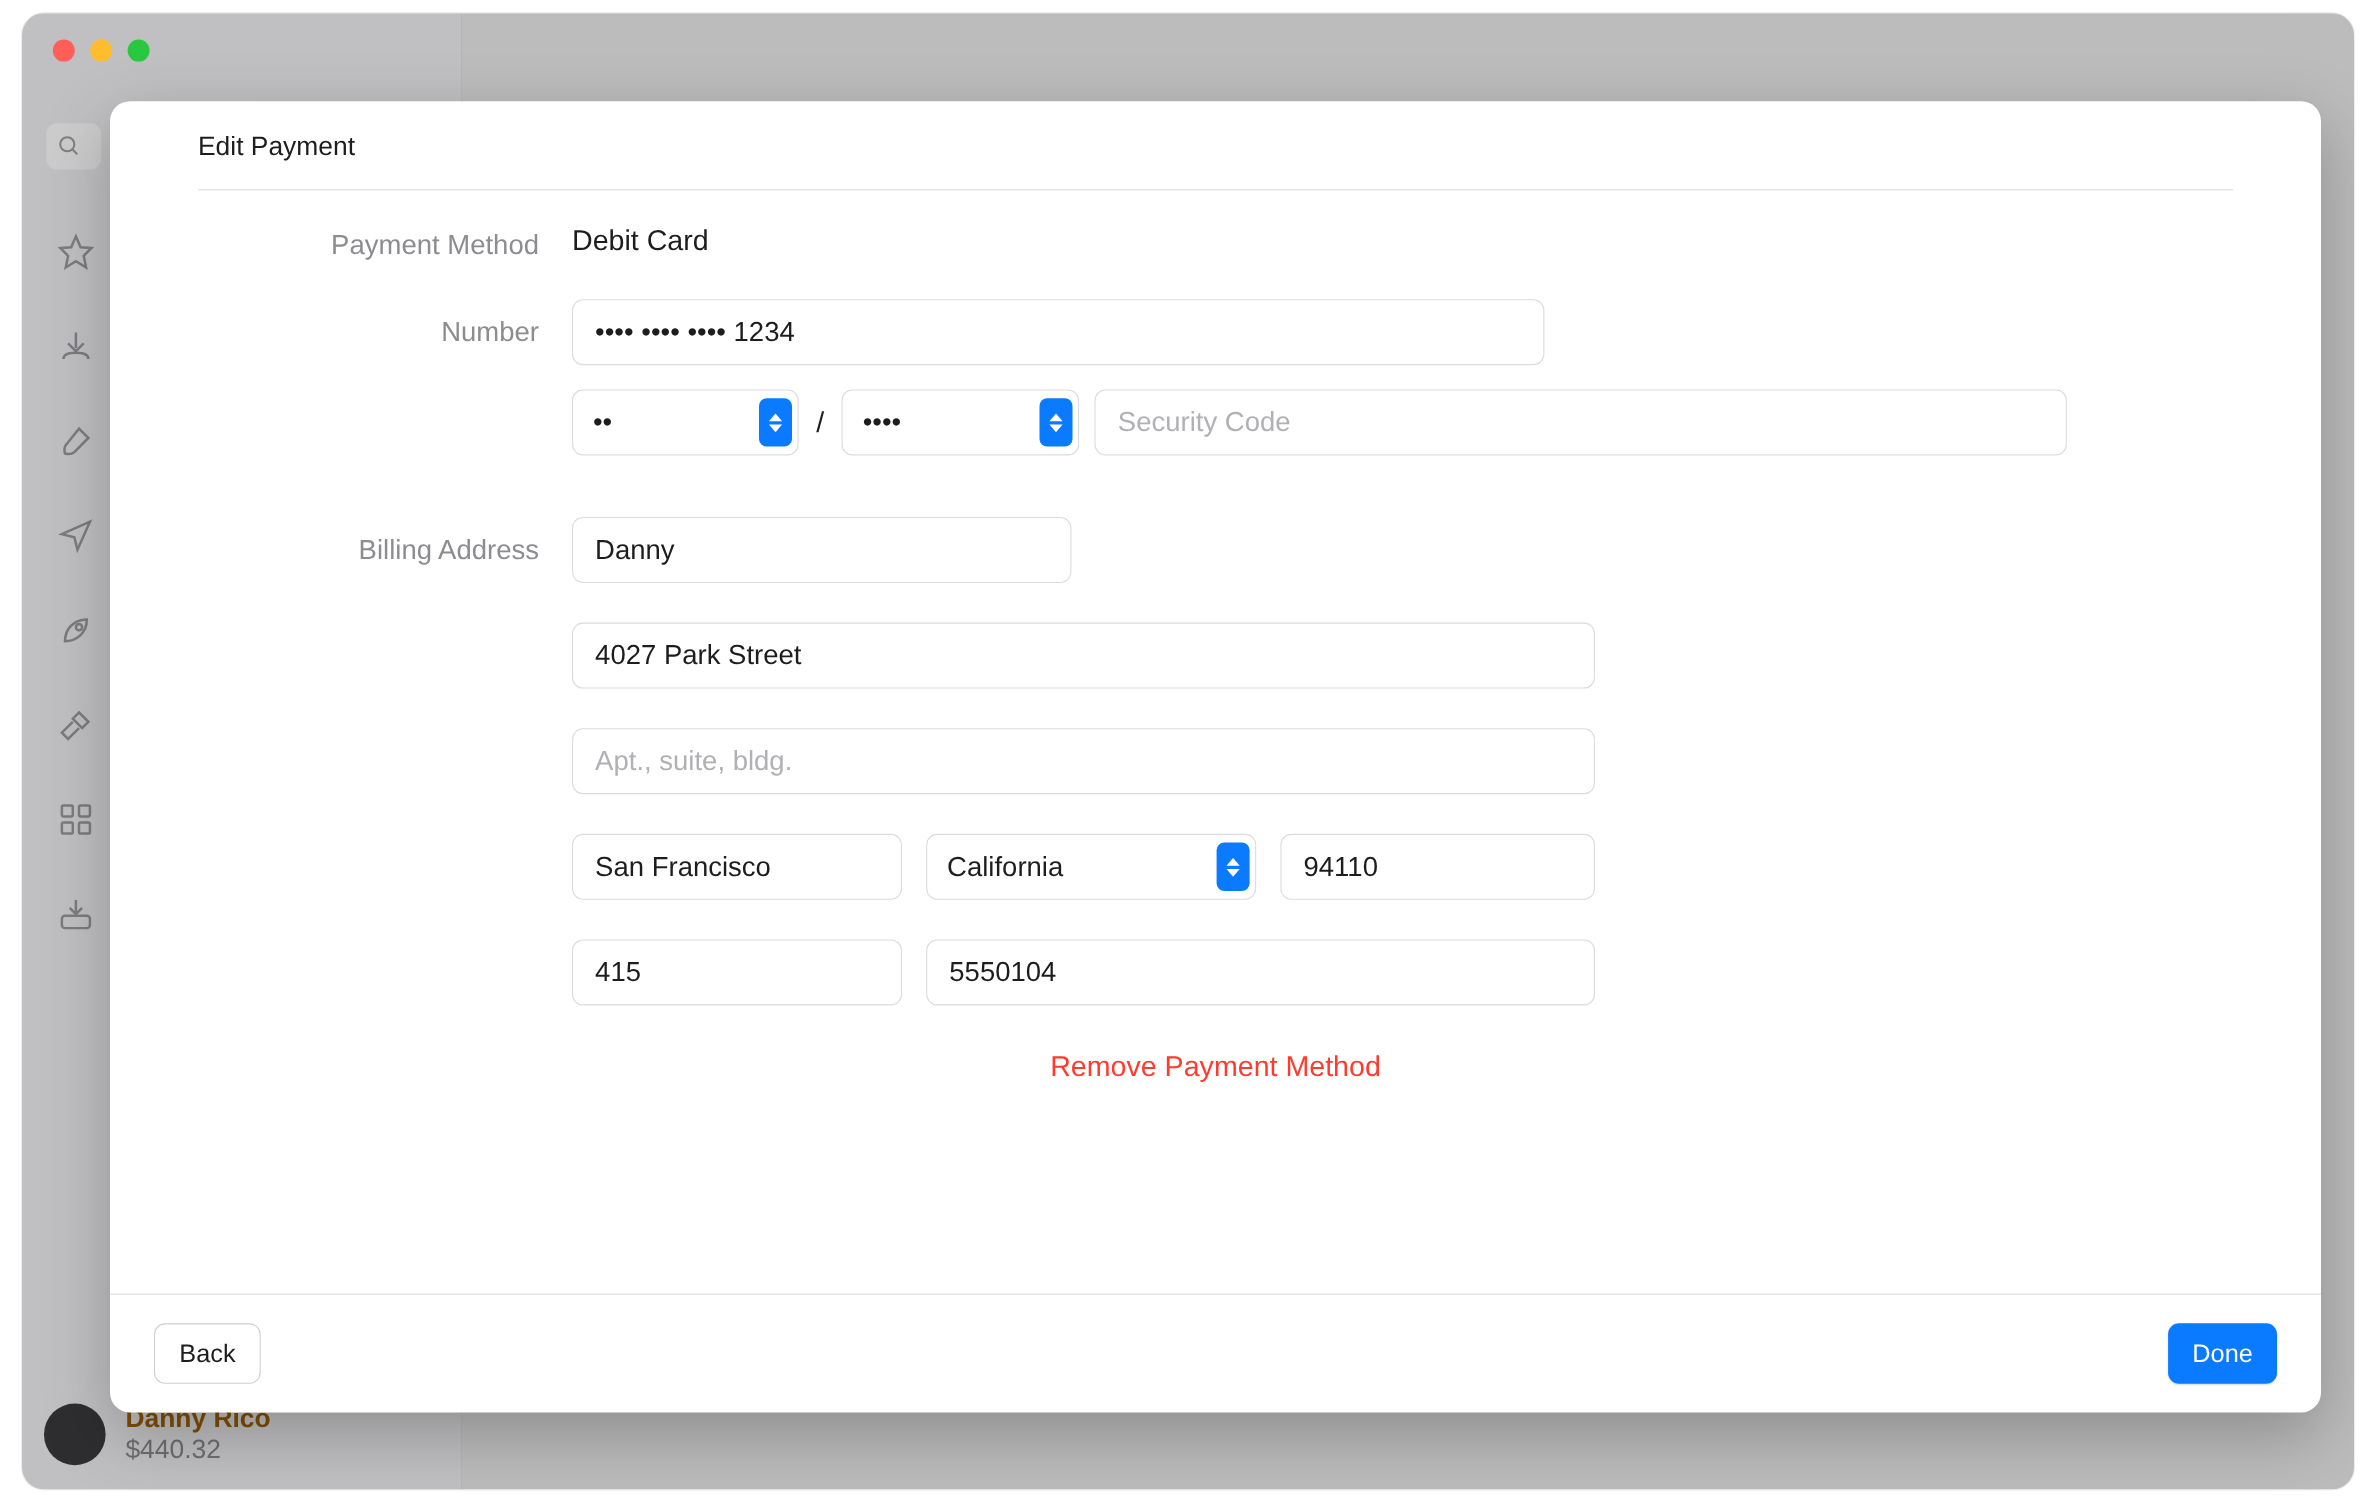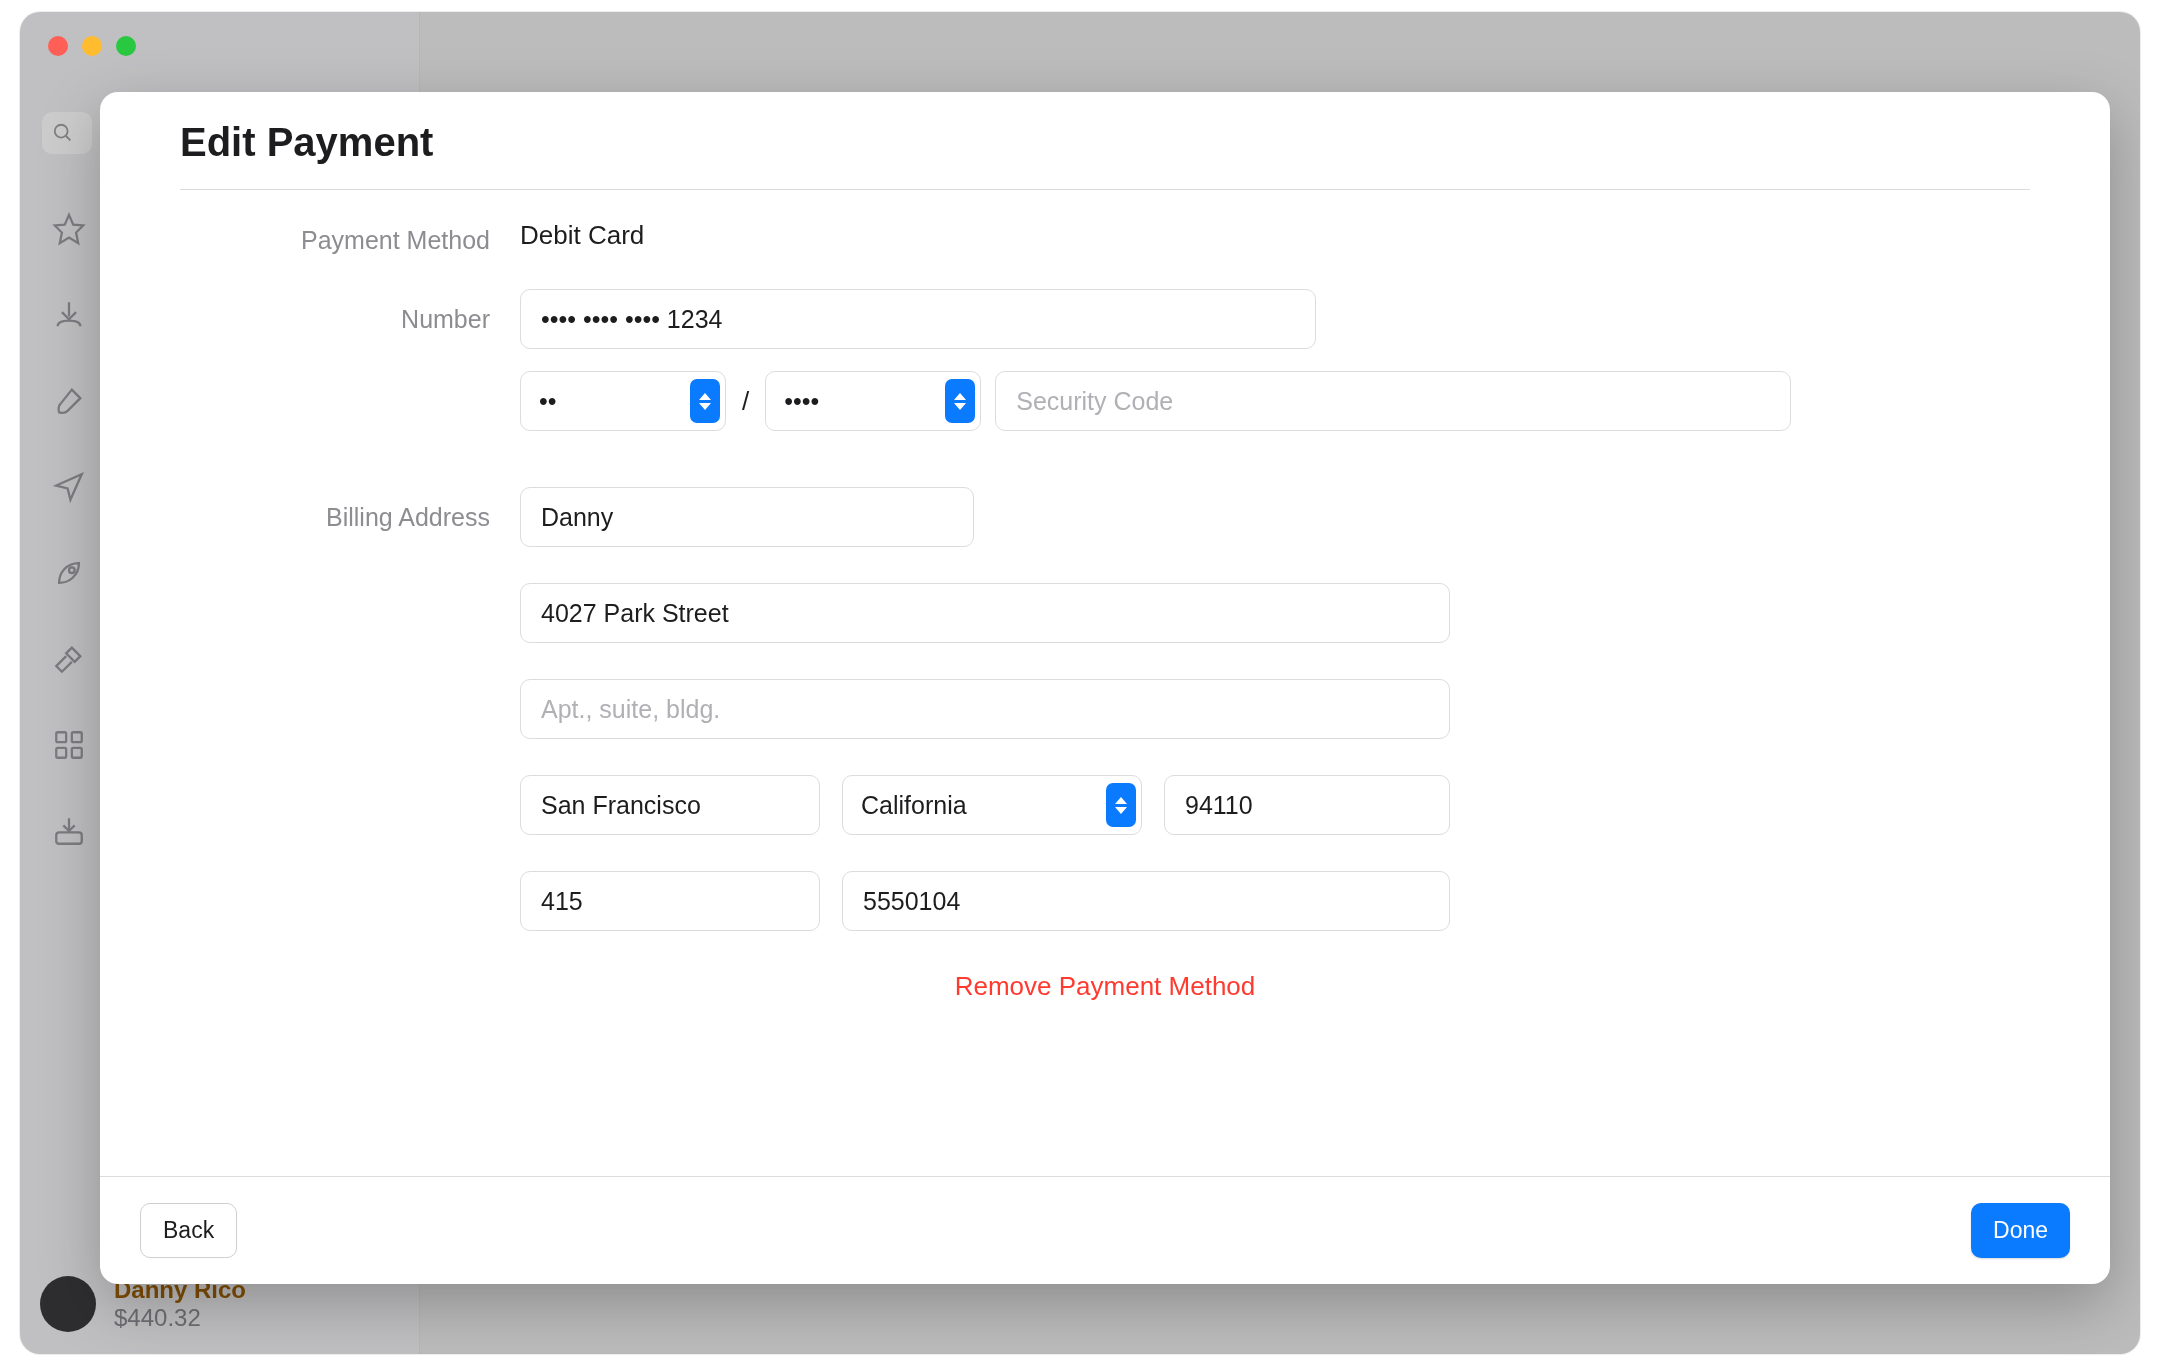--- a/index.html
+++ b/index.html
@@ -95,21 +95,21 @@
     background: var(--white);
     border-radius: 18px;
     box-shadow: 0 20px 60px rgba(0,0,0,0.25);
     z-index:20;
     display:flex; flex-direction:column;
   }
   .modal-header {
     padding: 28px 80px 18px 80px;
   }
   .modal-title {
-    font-size:40px; font-weight:700;
+    font-size:24px; font-weight:400;
   }
   .modal-hr {
     height:1px; background: var(--border);
     margin: 6px 80px 0 80px;
   }
 
   .modal-body {
     flex:1;
     padding: 30px 80px 10px 80px;
     overflow:hidden;
@@ -163,21 +163,21 @@
     padding: 0 18px;
     color:var(--ink);
     display:flex; align-items:center;
   }
   .field input {
     border:none; outline:none; width:100%;
     font: inherit; color: inherit; background:transparent;
   }
   .field input::placeholder { color:#b0b0b5; }
 
-  .cc-number-row .field { width:796px; }
+  .cc-number-row .field { width:884px; }
 
   .exp-row {
     display:flex; align-items:center; gap:14px;
     margin-top:22px;
   }
   .select {
     position:relative;
     padding-right:46px;
     min-width:200px;
   }

